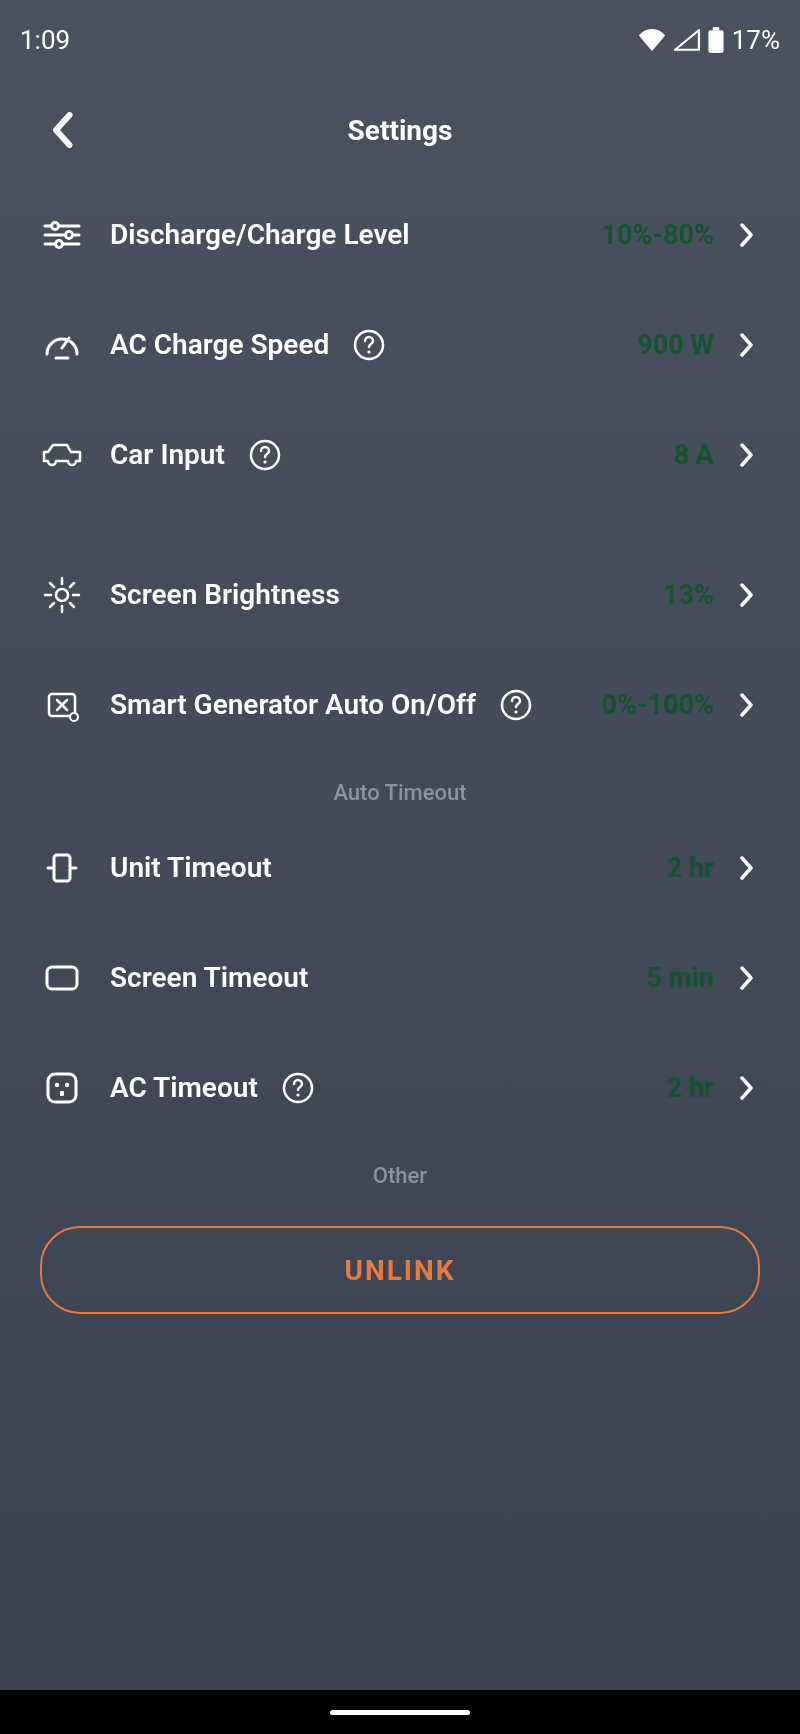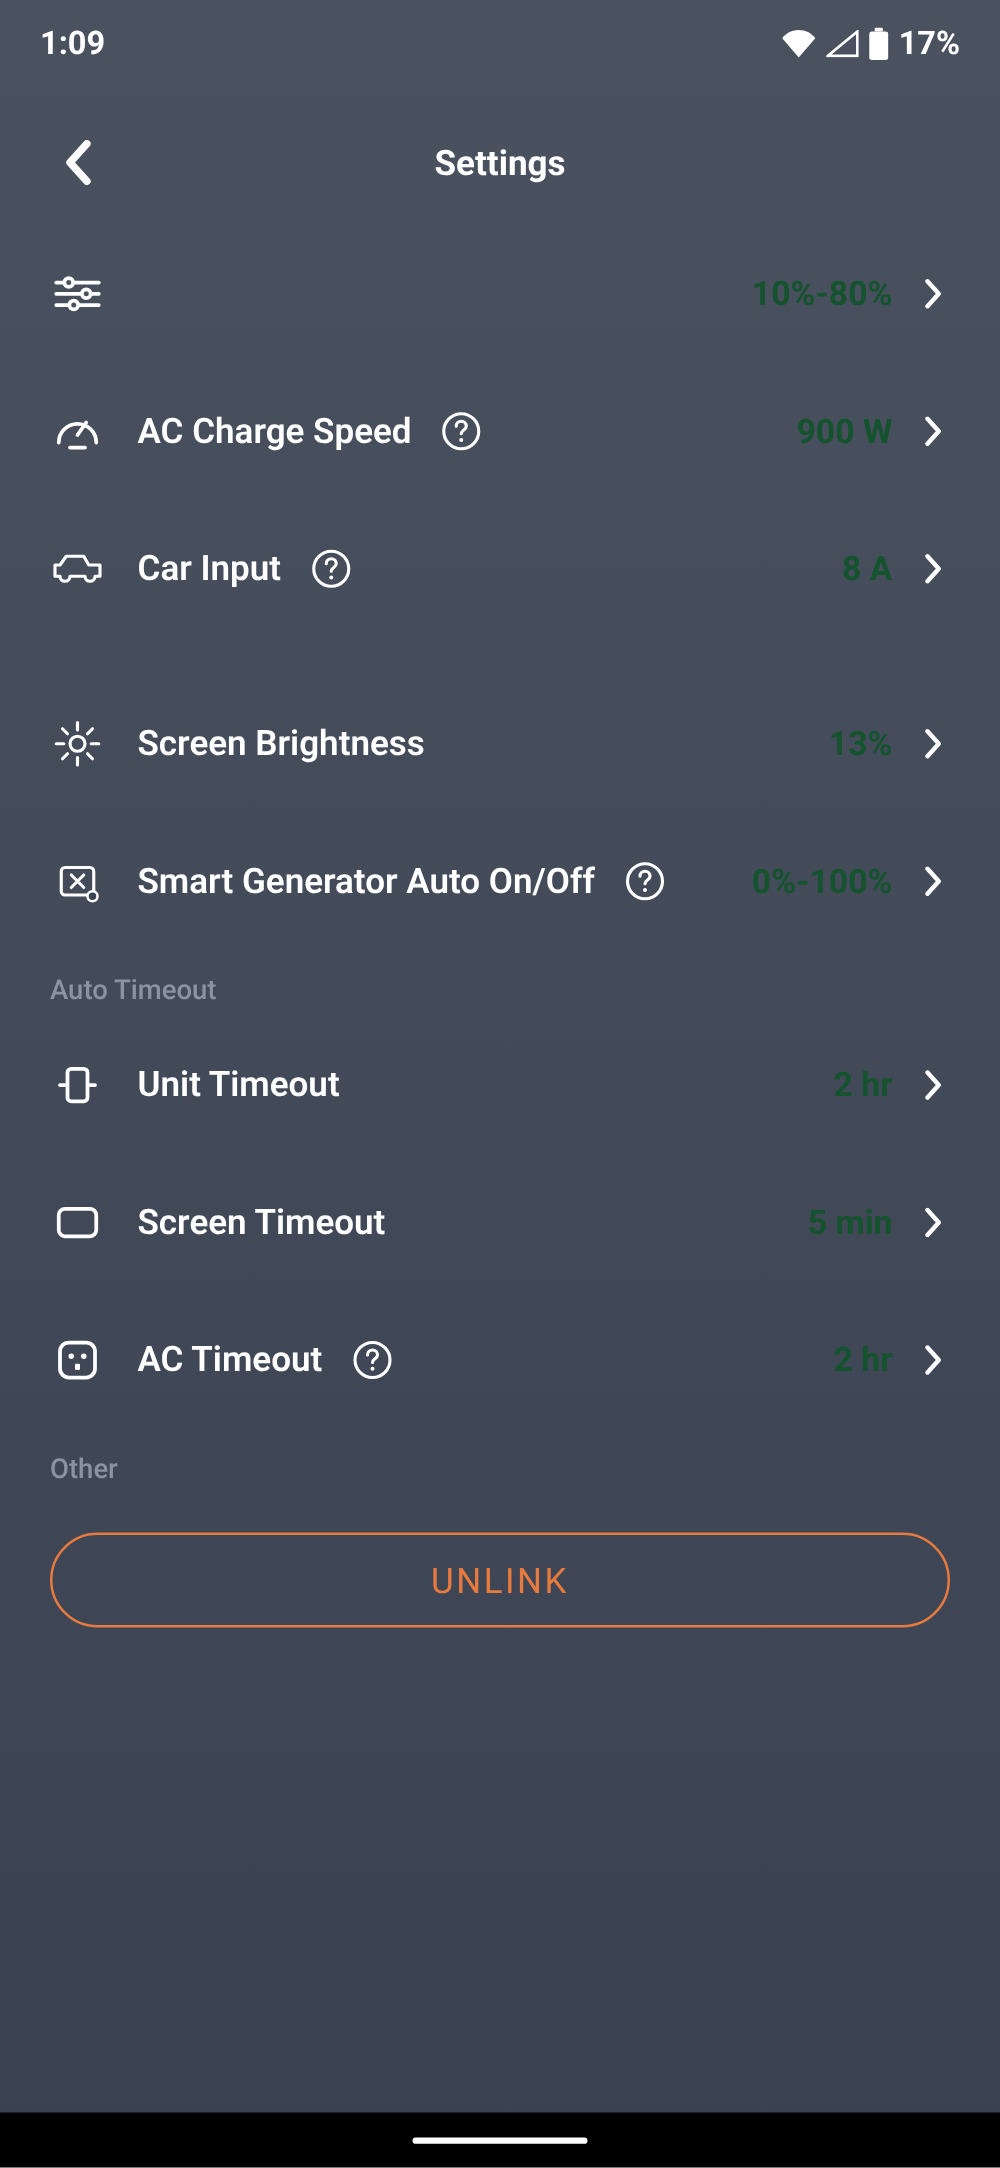--- a/index.html
+++ b/index.html
@@ -7,25 +7,25 @@
   body {
     background: linear-gradient(180deg, #4a5260 0%, #3a4150 100%);
     font-family: -apple-system, BlinkMacSystemFont, 'Segoe UI', Roboto, sans-serif;
     color: #fff;
     overflow: hidden;
     position: relative;
   }
   .status-bar {
     display: flex;
     justify-content: space-between;
-    align-items: flex-start;
-    padding: 20px 32px 0;
+    align-items: center;
+    padding: 20px 20px 0;
     height: 60px;
     font-size: 26px;
-    font-weight: 700;
+    font-weight: 400;
   }
   .status-right { display: flex; align-items: center; gap: 8px; }
   .header {
     display: flex;
     align-items: center;
     justify-content: center;
     position: relative;
     height: 100px;
     margin-top: 20px;
   }
@@ -75,20 +75,21 @@
   .chevron {
     width: 26px; height: 26px;
     display: flex; align-items: center; justify-content: center;
     flex-shrink: 0;
   }
   .section-header {
     font-size: 22px;
     color: #8b93a0;
     font-weight: 500;
     padding: 20px 0 8px;
+    text-align: center;
   }
   .toggle {
     width: 76px; height: 44px;
     background: #4ecdb4;
     border-radius: 22px;
     position: relative;
     cursor: pointer;
   }
   .toggle-knob {
     position: absolute;
@@ -98,29 +99,29 @@
     top: 3px; right: 3px;
   }
   .dot-indicator {
     width: 14px; height: 14px;
     border-radius: 50%;
     background: #e67a3f;
     margin-right: 24px;
   }
   .unlink-btn {
     margin: 30px 40px 0;
-    height: 76px;
+    height: 88px;
     border: 2px solid #e67a3f;
     border-radius: 40px;
     display: flex;
     align-items: center;
     justify-content: center;
     color: #e67a3f;
     font-size: 28px;
-    font-weight: 400;
+    font-weight: 700;
     letter-spacing: 2px;
     cursor: pointer;
   }
   .bottom-bar {
     position: absolute;
     bottom: 0; left: 0; right: 0;
     height: 44px;
     background: #000;
     display: flex;
     align-items: center;
@@ -170,20 +171,21 @@
           <g stroke="#fff" stroke-width="3" stroke-linecap="round">
             <line x1="2" y1="6" x2="36" y2="6"></line>
             <line x1="2" y1="15" x2="36" y2="15"></line>
             <line x1="2" y1="24" x2="36" y2="24"></line>
             <circle cx="12" cy="6" r="3.5" fill="#4a5260"></circle>
             <circle cx="26" cy="15" r="3.5" fill="#4a5260"></circle>
             <circle cx="16" cy="24" r="3.5" fill="#4a5260"></circle>
           </g>
         </svg>
     </div>
+    <div class="row-label">Discharge/Charge Level</div>
     <div class="spacer"></div>
     <div class="row-value">10%-80%</div>
     <div class="chevron">
       <svg width="14" height="24" viewBox="0 0 14 24">
           <path d="M2 2l9 10-9 10" stroke="#fff" stroke-width="3.5" fill="none" stroke-linecap="round" stroke-linejoin="round"></path>
         </svg>
     </div>
   </div>
 
   <div class="row">

